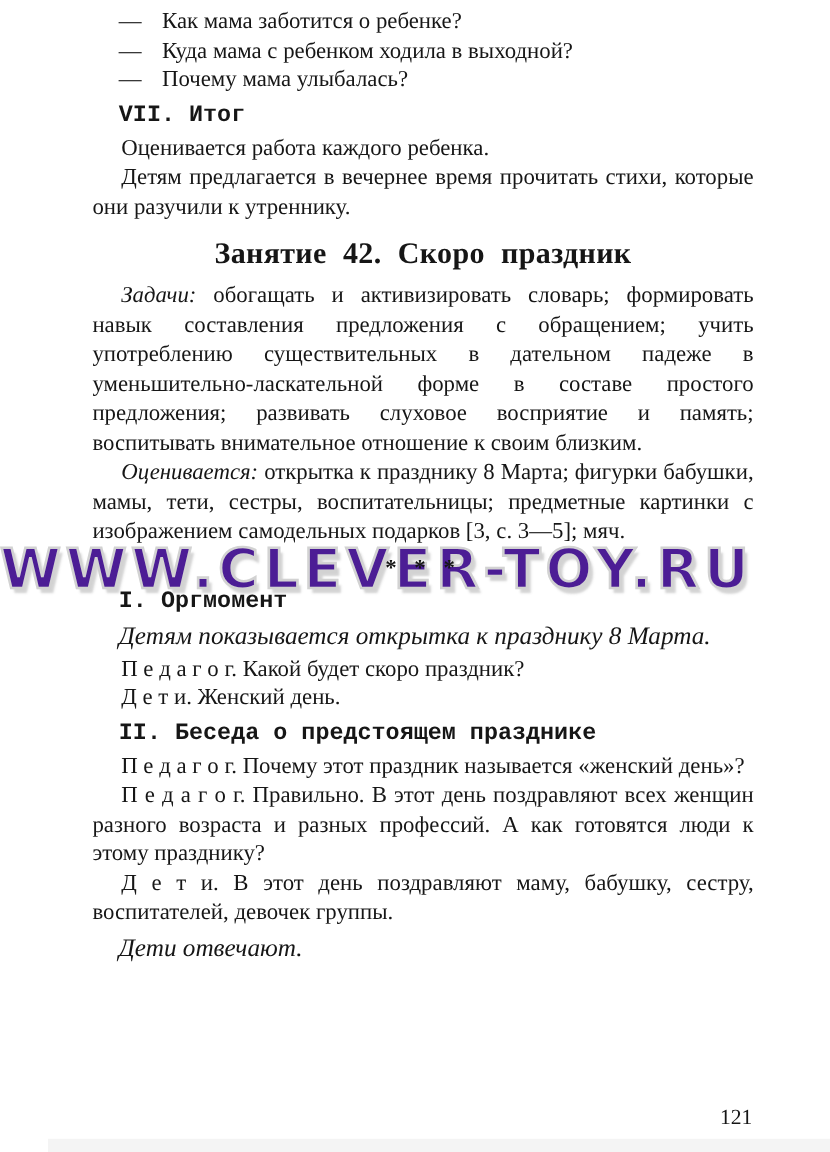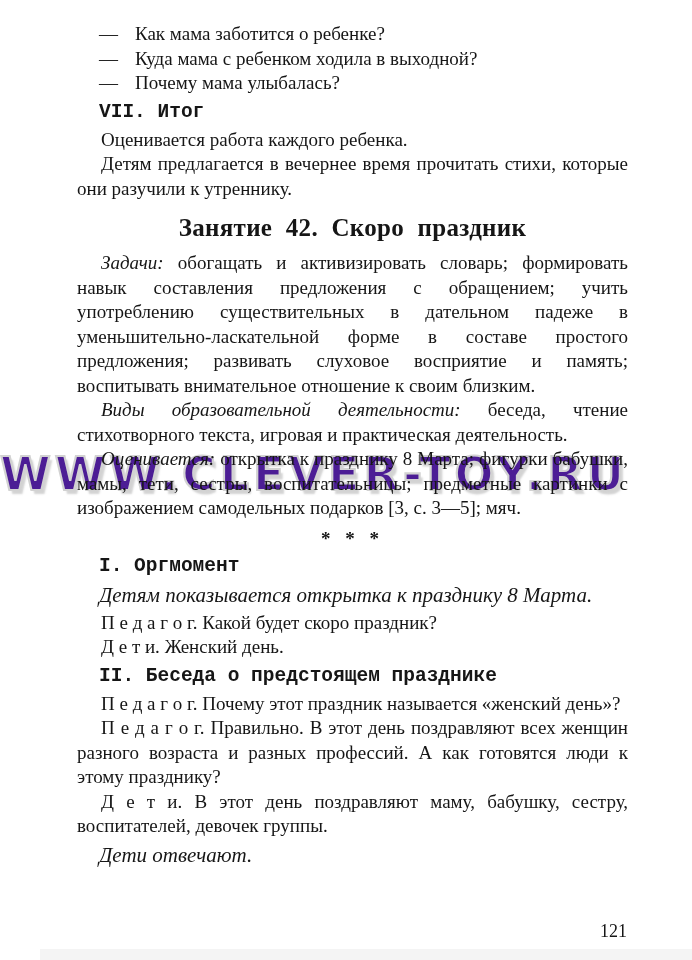--- a/index.html
+++ b/index.html
@@ -17,21 +17,21 @@
   }
   .content {
     position: absolute;
     left: 77px; top: 6px;
     width: 551px;
     z-index: 1;
     font-size: 19px;
     line-height: 24.5px;
   }
   
-  .questions { list-style: none; margin: 16px 0 3px 0; padding: 0; }
+  .questions { list-style: none; margin: 0 0 3px 0; padding: 0; }
   .questions li { padding-left: 22px; }
   .questions .dash { display: inline-block; width: 36px; }
   
   .subhead {
     font-weight: bold;
     font-size: 19.5px;
     line-height: 26px;
     margin: 3px 0 3px 0;
     padding-left: 22px;
     font-family: Liberation Mono, monospace;
@@ -122,24 +122,20 @@
     <p class="para">Оценивается работа каждого ребенка.</p>
     <p class="para">Детям предлагается в вечернее время прочитать стихи, которые они разучили к утреннику.</p>
 
     <div class="lesson-title">Занятие 42. Скоро праздник</div>
 
     <p class="para">
       <span class="lead">Задачи:</span>
       <span>обогащать и активизировать словарь; формировать навык составления предложения с обращением; учить употреблению существительных в дательном падеже в уменьшительно-ласкательной форме в составе простого предложения; развивать слуховое восприятие и память; воспитывать внимательное отношение к своим близким.</span>
     </p>
     <p class="para">
-      <span class="lead">Виды образовательной деятельности:</span>
-      <span>беседа, чтение стихотворного текста, игровая и практическая деятельность.</span>
-    </p>
-    <p class="para">
       <span class="lead">Оценивается:</span>
       <span>открытка к празднику 8 Марта; фигурки бабушки, мамы, тети, сестры, воспитательницы; предметные картинки с изображением самодельных подарков [3, с. 3—5]; мяч.</span>
     </p>
 
     <div class="separator">* * *</div>
 
     <div class="subhead">I. Оргмомент</div>
 
     <p class="stage">Детям показывается открытка к празднику 8 Марта.</p>
 

